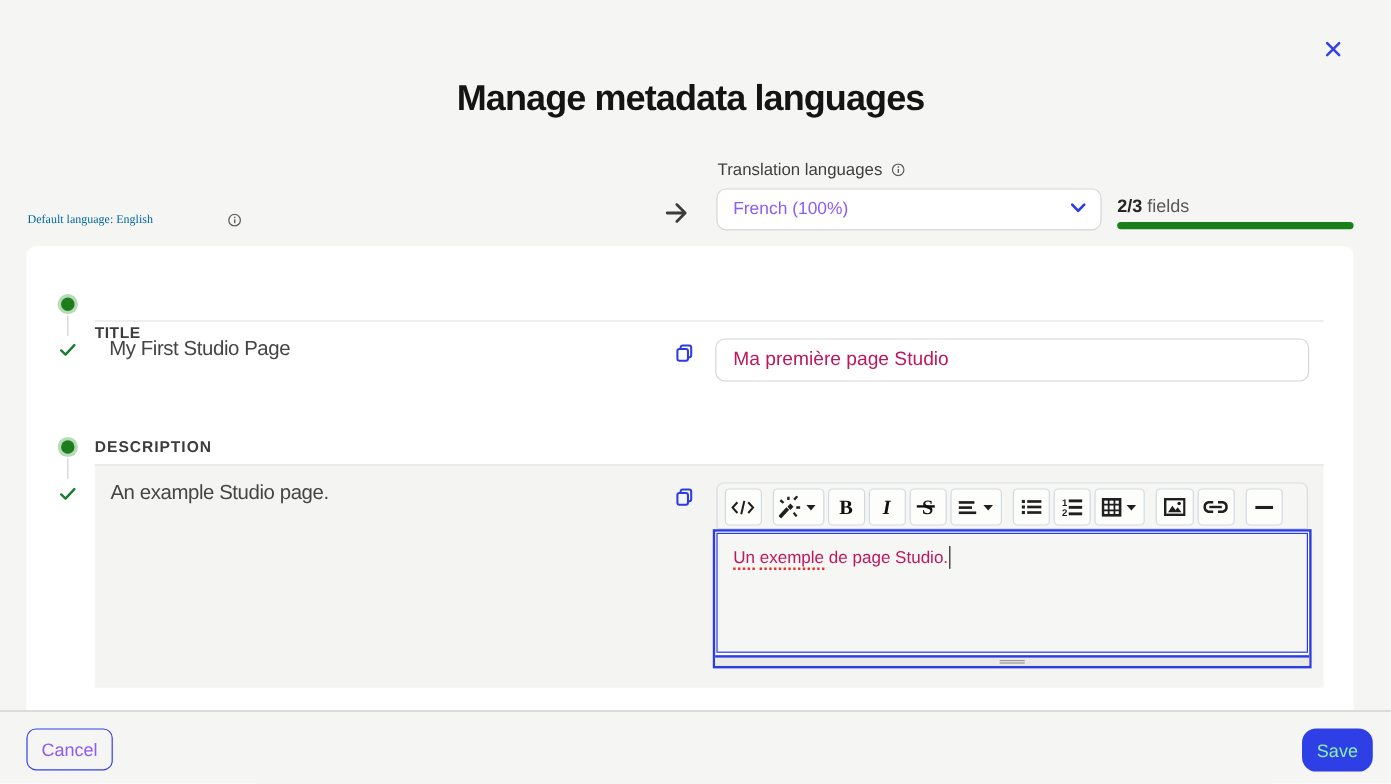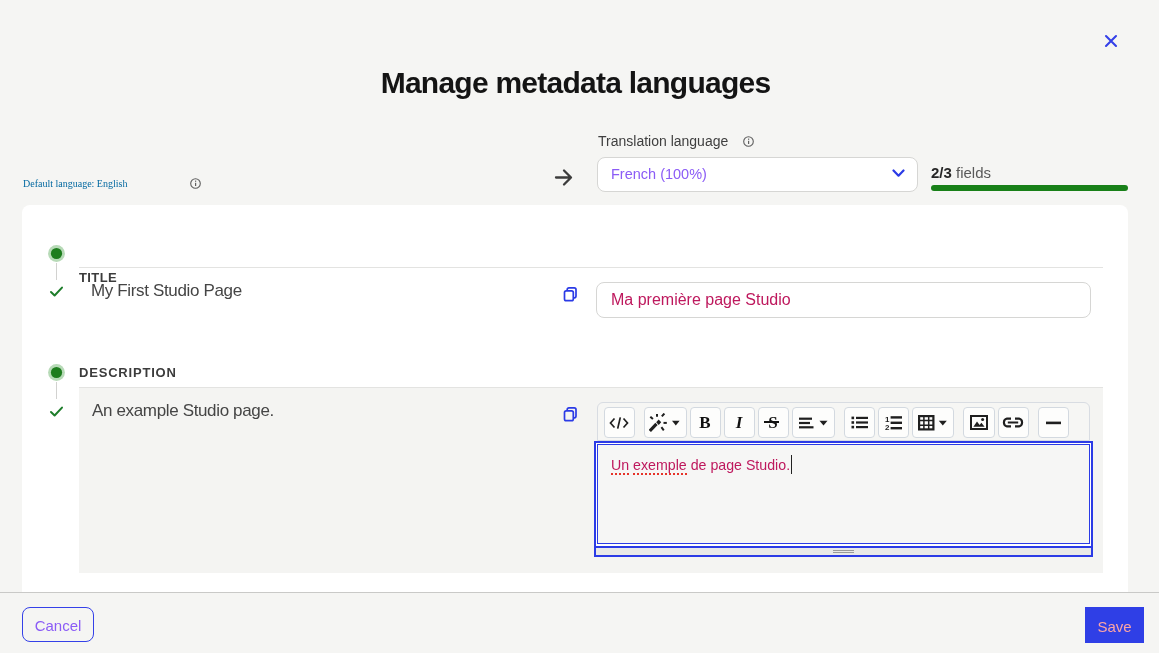--- a/index.html
+++ b/index.html
@@ -9,21 +9,21 @@
 </style>
 </head>
 <body>
 
 <svg class="abs" style="left:1100px; top:30px;" width="22" height="22" viewBox="0 0 22 22">
   <path d="M6 6 L16 16 M16 6 L6 16" stroke="#3440e8" stroke-width="2.1" stroke-linecap="round" fill="none"></path>
 </svg>
 
 <div class="abs" id="h1" style="left:0; top:66px; width:1151px; text-align:center; font-size:30px; font-weight:700; color:#141414; line-height:33px; letter-spacing:-0.75px;">Manage metadata languages</div>
 
-<div class="abs" style="left:598px; top:134px; font-size:14px; color:#3f3f3f; line-height:15px;">Translation language</div>
+<div class="abs" style="left:598px; top:134px; font-size:14px; color:#3f3f3f; line-height:15px;">Translation languages</div>
 <svg class="abs" style="left:743px; top:136px;" width="11" height="11" viewBox="0 0 11 11">
   <circle cx="5.5" cy="5.5" r="4.8" fill="none" stroke="#5f5f5f" stroke-width="1.1"></circle>
   <rect x="5" y="4.8" width="1.2" height="3.2" fill="#5f5f5f"></rect>
   <rect x="5" y="2.6" width="1.2" height="1.2" fill="#5f5f5f"></rect>
 </svg>
 
 <div class="abs" style="left:597px; top:157px; width:321px; height:35px; background:#ffffff; border:1px solid #d6d6d4; border-radius:8px;"></div>
 <div class="abs" style="left:611px; top:166px; font-size:14.5px; color:#8b5cf6; line-height:17px;">French (100%)</div>
 <svg class="abs" style="left:892px; top:169px;" width="13" height="9" viewBox="0 0 13 9">
   <path d="M1.5 1.5 L6.5 6.7 L11.5 1.5" fill="none" stroke="#2b3be6" stroke-width="2.2" stroke-linecap="round" stroke-linejoin="round"></path>
@@ -174,13 +174,13 @@
 <div class="abs" style="left:594px; top:441px; width:499px; height:116px; border:2px solid #2b3be6; background:#fff;"></div>
 <div class="abs" style="left:597px; top:444px; width:493px; height:100px; border:1px solid #2b3be6; background:#f6f6f5;"></div>
 <div class="abs" style="left:611px; top:456px; font-size:14.2px; color:#be185d; line-height:19px;"><span style="border-bottom:2px dotted #e63329;">Un</span> <span style="border-bottom:2px dotted #e63329;">exemple</span> de page Studio.</div>
 <div class="abs" style="left:790.5px; top:455px; width:1.6px; height:19px; background:#222;"></div>
 <div class="abs" style="left:596px; top:546px; width:495px; height:9px; background:#e9e9e7; border-top:2px solid #2b3be6;"></div>
 <div class="abs" style="left:833px; top:549.5px; width:21px; height:1px; background:#9a9a9a;"></div>
 <div class="abs" style="left:833px; top:552px; width:21px; height:1px; background:#9a9a9a;"></div>
 
 <div class="abs" style="left:0; top:592px; width:1159px; height:1px; background:#c9c9c7;"></div>
 <div class="abs" style="left:22px; top:607px; width:72px; height:35px; border:1.5px solid #3440e8; border-radius:8px; color:#8b5cf6; font-size:15px; text-align:center; line-height:36px;">Cancel</div>
-<div class="abs" style="left:1085px; top:607px; width:59px; height:36px; background:#2f3fe6; border-radius:0; color:#fca5a5; font-size:15px; text-align:center; line-height:40px;">Save</div>
+<div class="abs" style="left:1085px; top:607px; width:59px; height:36px; background:#2f3fe6; border-radius:12px; color:#86efac; font-size:15px; text-align:center; line-height:40px;">Save</div>
 
 </body></html>

